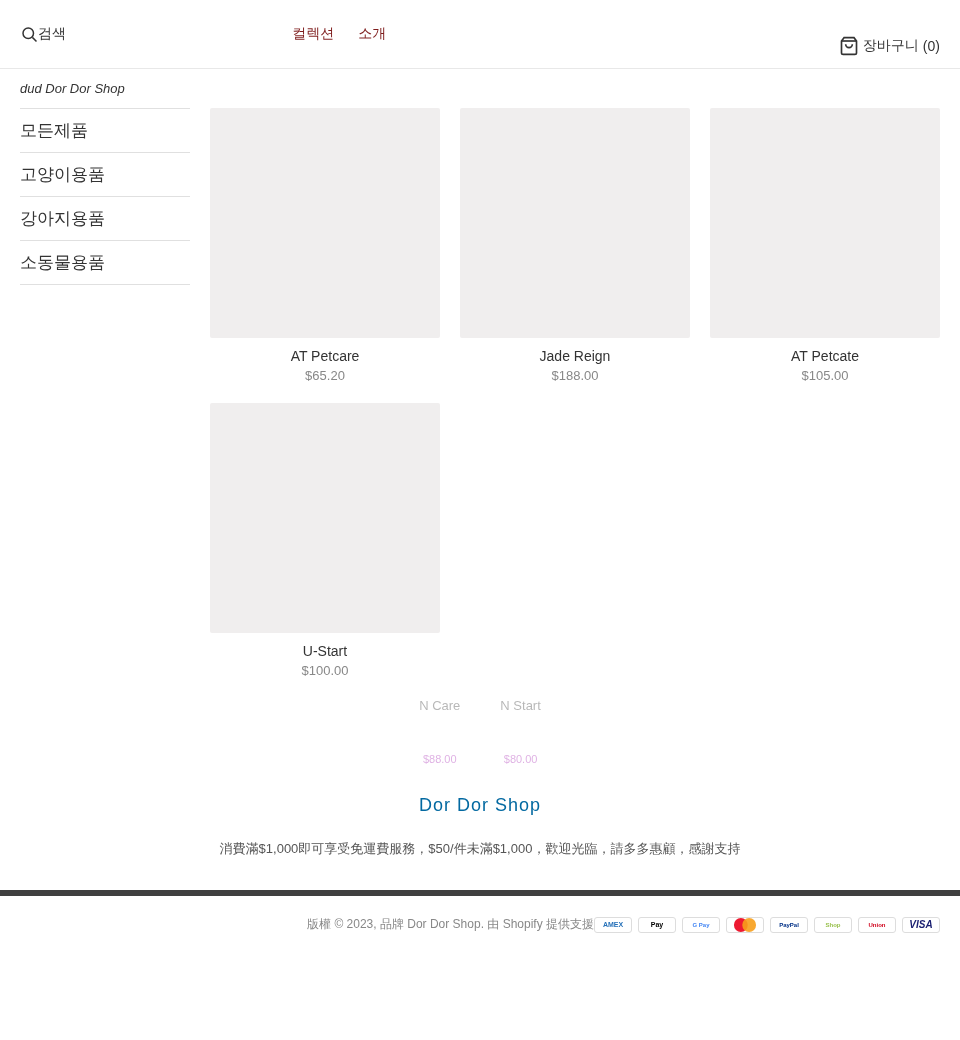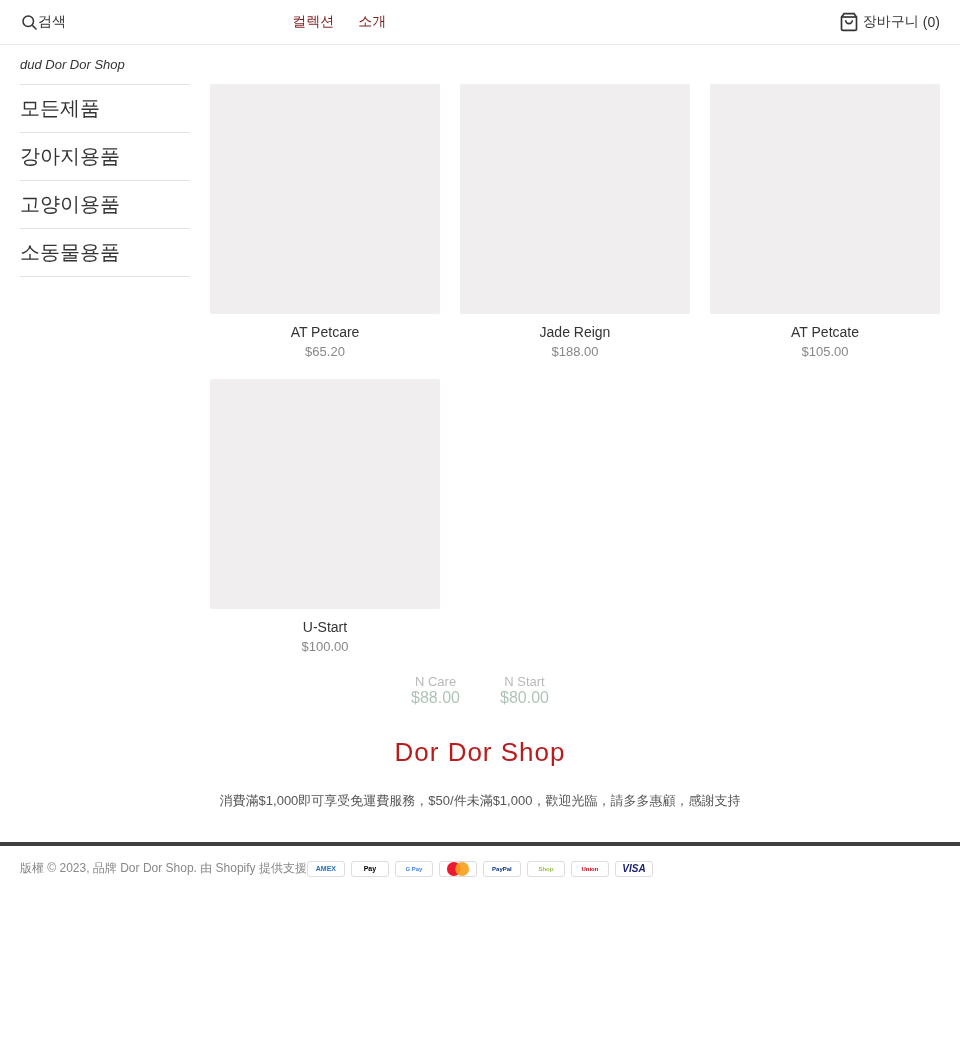--- a/index.html
+++ b/index.html
@@ -10,21 +10,21 @@
       display: flex;
       align-items: center;
       padding: 12px 20px;
       border-bottom: 1px solid #e8e8e8;
       position: relative;
     }
     .header-search { display: flex; align-items: center; gap: 0; cursor: pointer; }
     .header-search svg { width: 18px; height: 18px; }
     .header-nav { display: flex; gap: 24px; margin: 0 auto; }
     .header-nav a { text-decoration: none; color: #7f1d1d; font-size: 14px; cursor: pointer; text-align: center; }
-    .header-actions { display: flex; align-items: center; gap: 8px; margin-left: auto; }
+    .header-actions { display: flex; align-items: center; gap: 8px; margin-left: auto; margin-top: 24px; }
     .cart-icon { cursor: pointer; display: flex; align-items: center; gap: 4px; }
 
     
     .breadcrumb {
       padding: 12px 20px;
       font-size: 13px;
       color: #666;
       font-style: italic;
     }
     .breadcrumb span { color: #333; }
@@ -36,21 +36,21 @@
     }
 
     
     .sidebar {
       width: 190px;
       flex-shrink: 0;
       padding-right: 20px;
     }
     .sidebar-item {
       padding: 10px 0;
-      font-size: 20px;
+      font-size: 17px;
       color: #333;
       cursor: pointer;
       border-bottom: 1px solid #e0e0e0;
     }
     .sidebar-item:first-child { border-top: 1px solid #e0e0e0; }
 
     
     .product-grid-area {
       flex: 1;
     }
@@ -84,48 +84,48 @@
     
     .footer-products {
       display: flex;
       justify-content: center;
       gap: 40px;
       padding: 20px 20px 0;
       opacity: 0.35;
     }
     .footer-product { text-align: center; }
     .footer-product-name { font-size: 13px; color: #333; }
-    .footer-product-price { font-size: 16px; color: #14532d; }
+    .footer-product-price { font-size: 11px; color: #a21caf; margin-top: 40px; }
 
     
     .footer-brand {
       text-align: center;
       padding: 30px 20px 10px;
     }
     .footer-brand-name {
-      font-size: 26px;
+      font-size: 18px;
       font-weight: 400;
-      color: #b91c1c;
+      color: #0369a1;
       letter-spacing: 1px;
     }
     .footer-description {
       text-align: center;
       font-size: 13px;
       color: #555;
       padding: 12px 60px 30px;
       line-height: 1.7;
     }
 
     
     .bottom-footer {
-      border-top: 4px solid #404040;
-      padding: 14px 20px;
-      display: flex;
-      align-items: center;
-      justify-content: flex-start;
+      border-top: 6px solid #404040;
+      padding: 20px 20px;
+      display: flex;
+      align-items: center;
+      justify-content: flex-end;
     }
     .bottom-footer-left {
       font-size: 12px;
       color: #888;
     }
     .payment-icons {
       display: flex;
       gap: 6px;
       align-items: center;
     }
@@ -180,22 +180,22 @@
 </header>
 
 <div class="breadcrumb">
   <span>dud Dor Dor Shop</span>
 </div>
 
 <div class="main-layout">
 
   <aside class="sidebar">
     <div class="sidebar-item">모든제품</div>
+    <div class="sidebar-item">고양이용품</div>
     <div class="sidebar-item">강아지용품</div>
-    <div class="sidebar-item">고양이용품</div>
     <div class="sidebar-item">소동물용품</div>
   </aside>
 
   <div class="product-grid-area">
     <div class="product-grid">
 
       <div class="product-card">
         <div class="product-image"></div>
         <div class="product-name">AT Petcare</div>
         <div class="product-price">$65.20</div>

